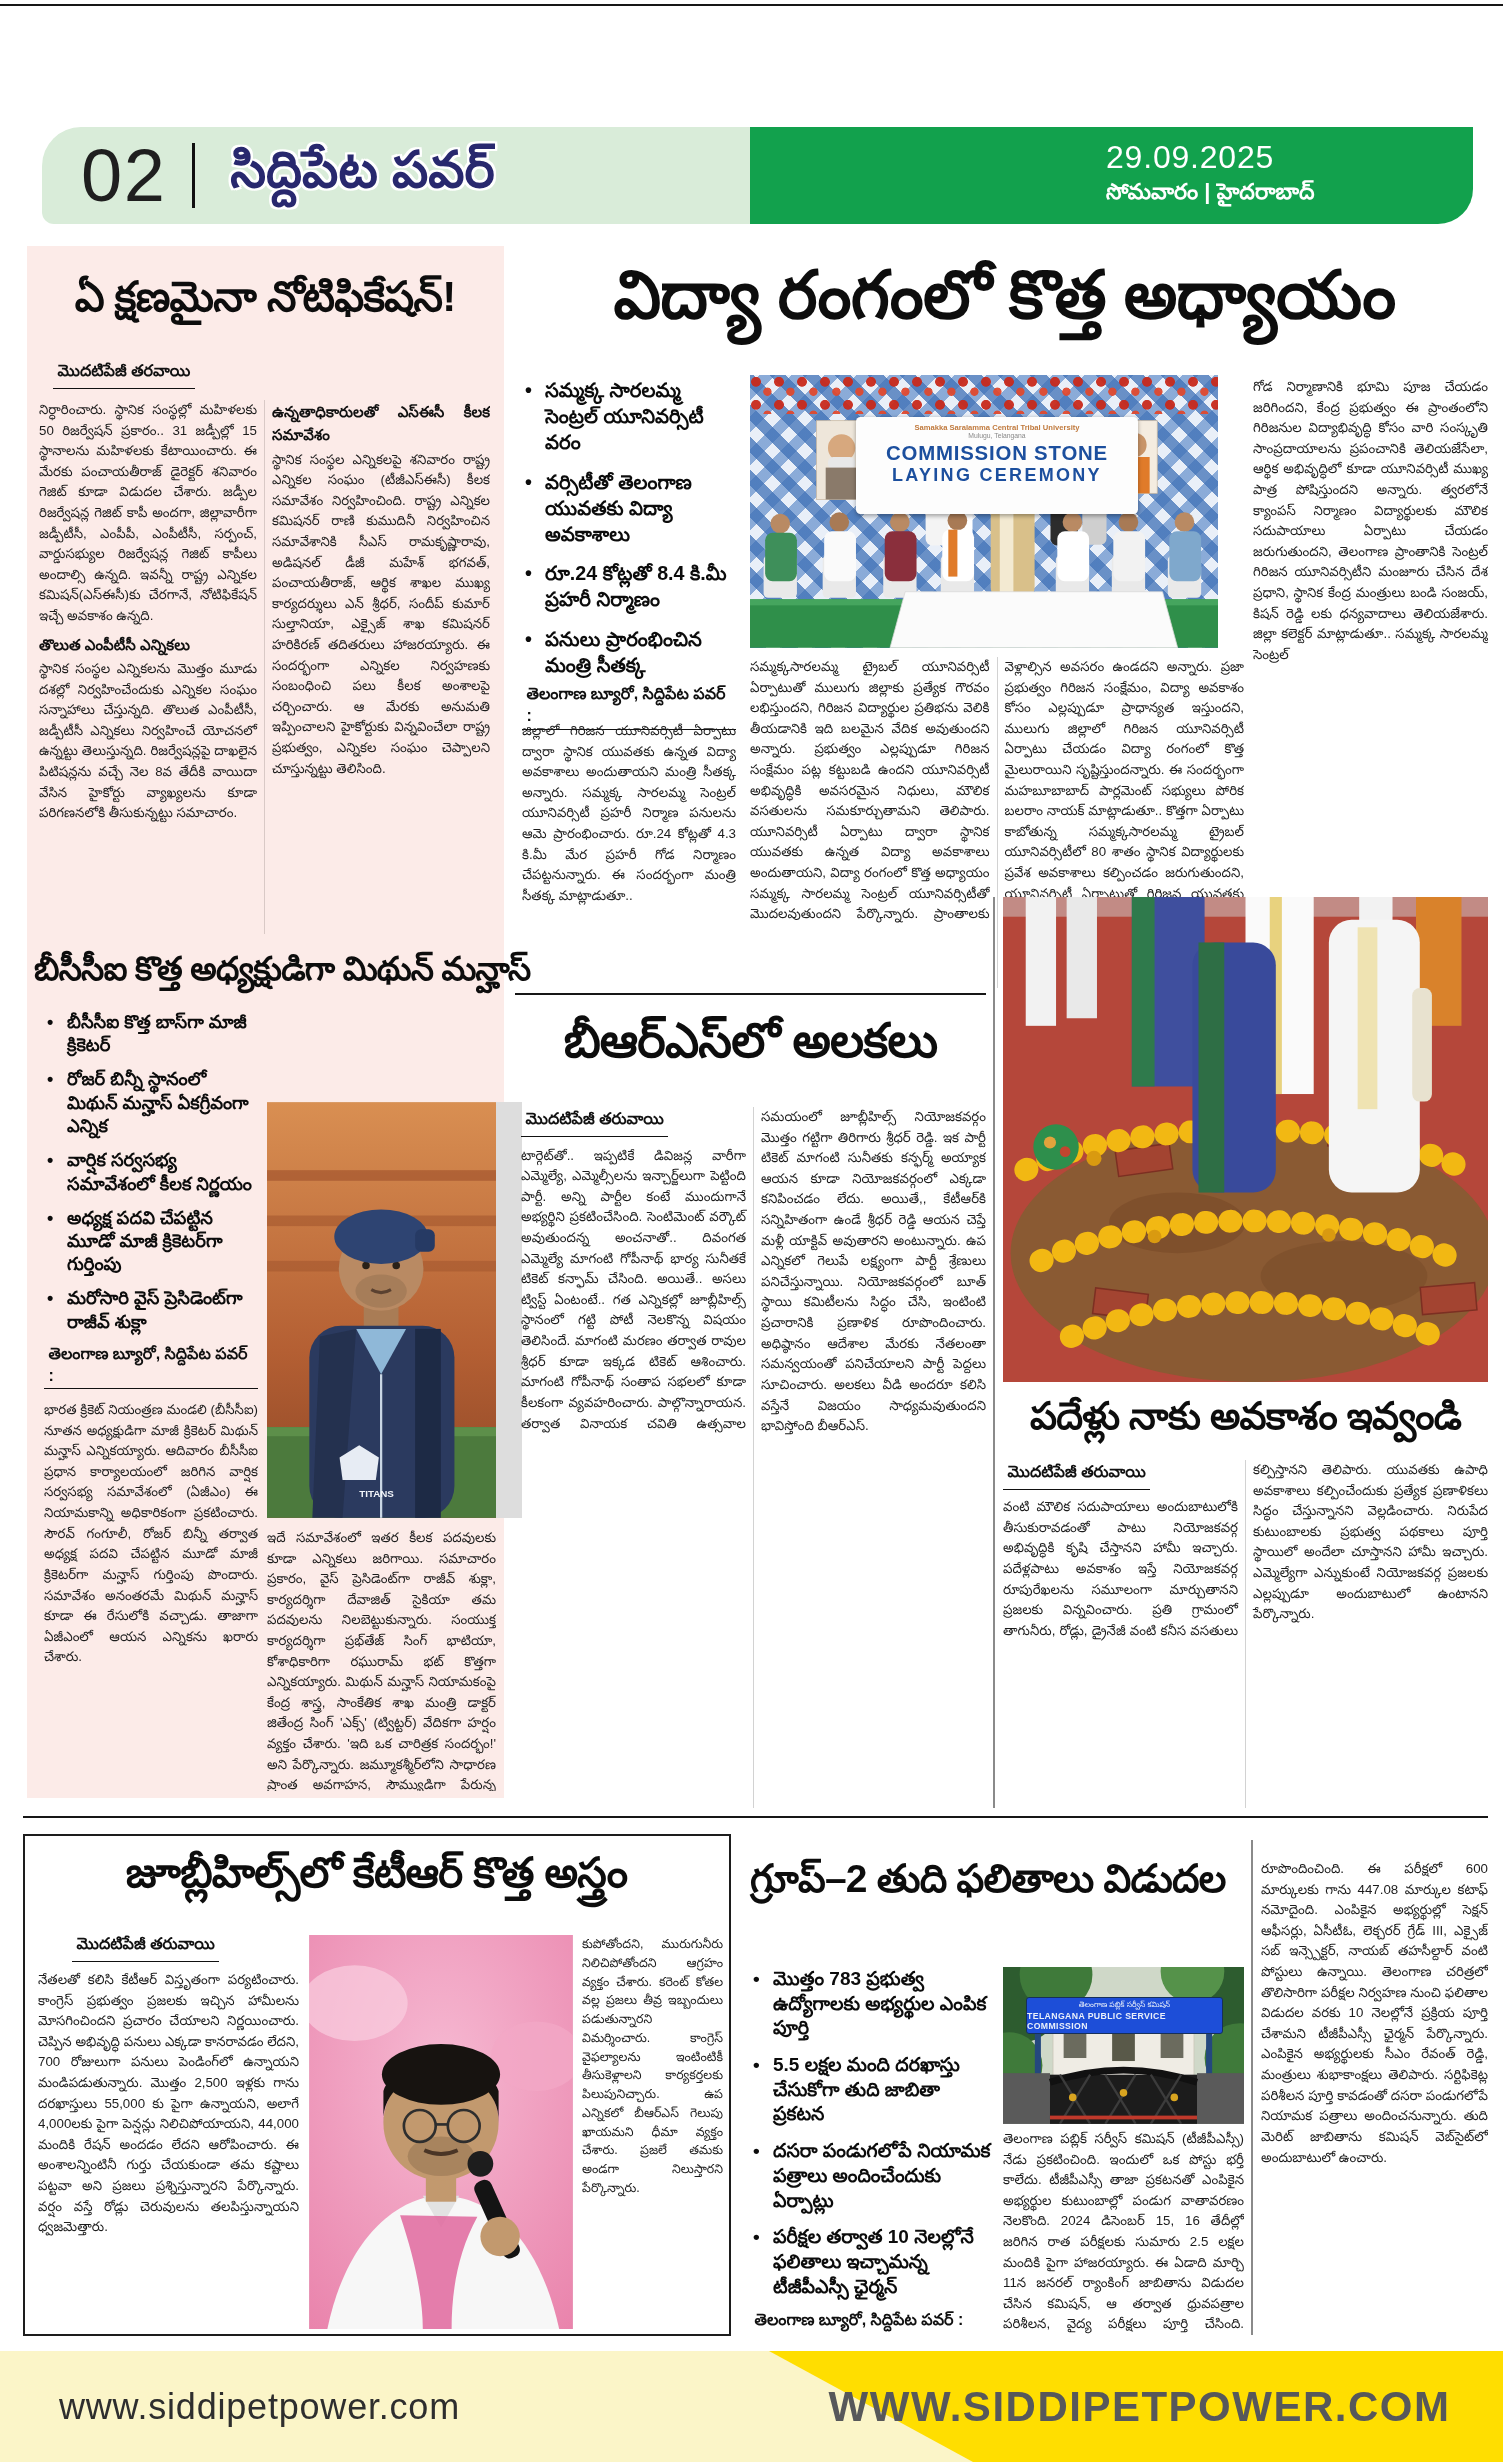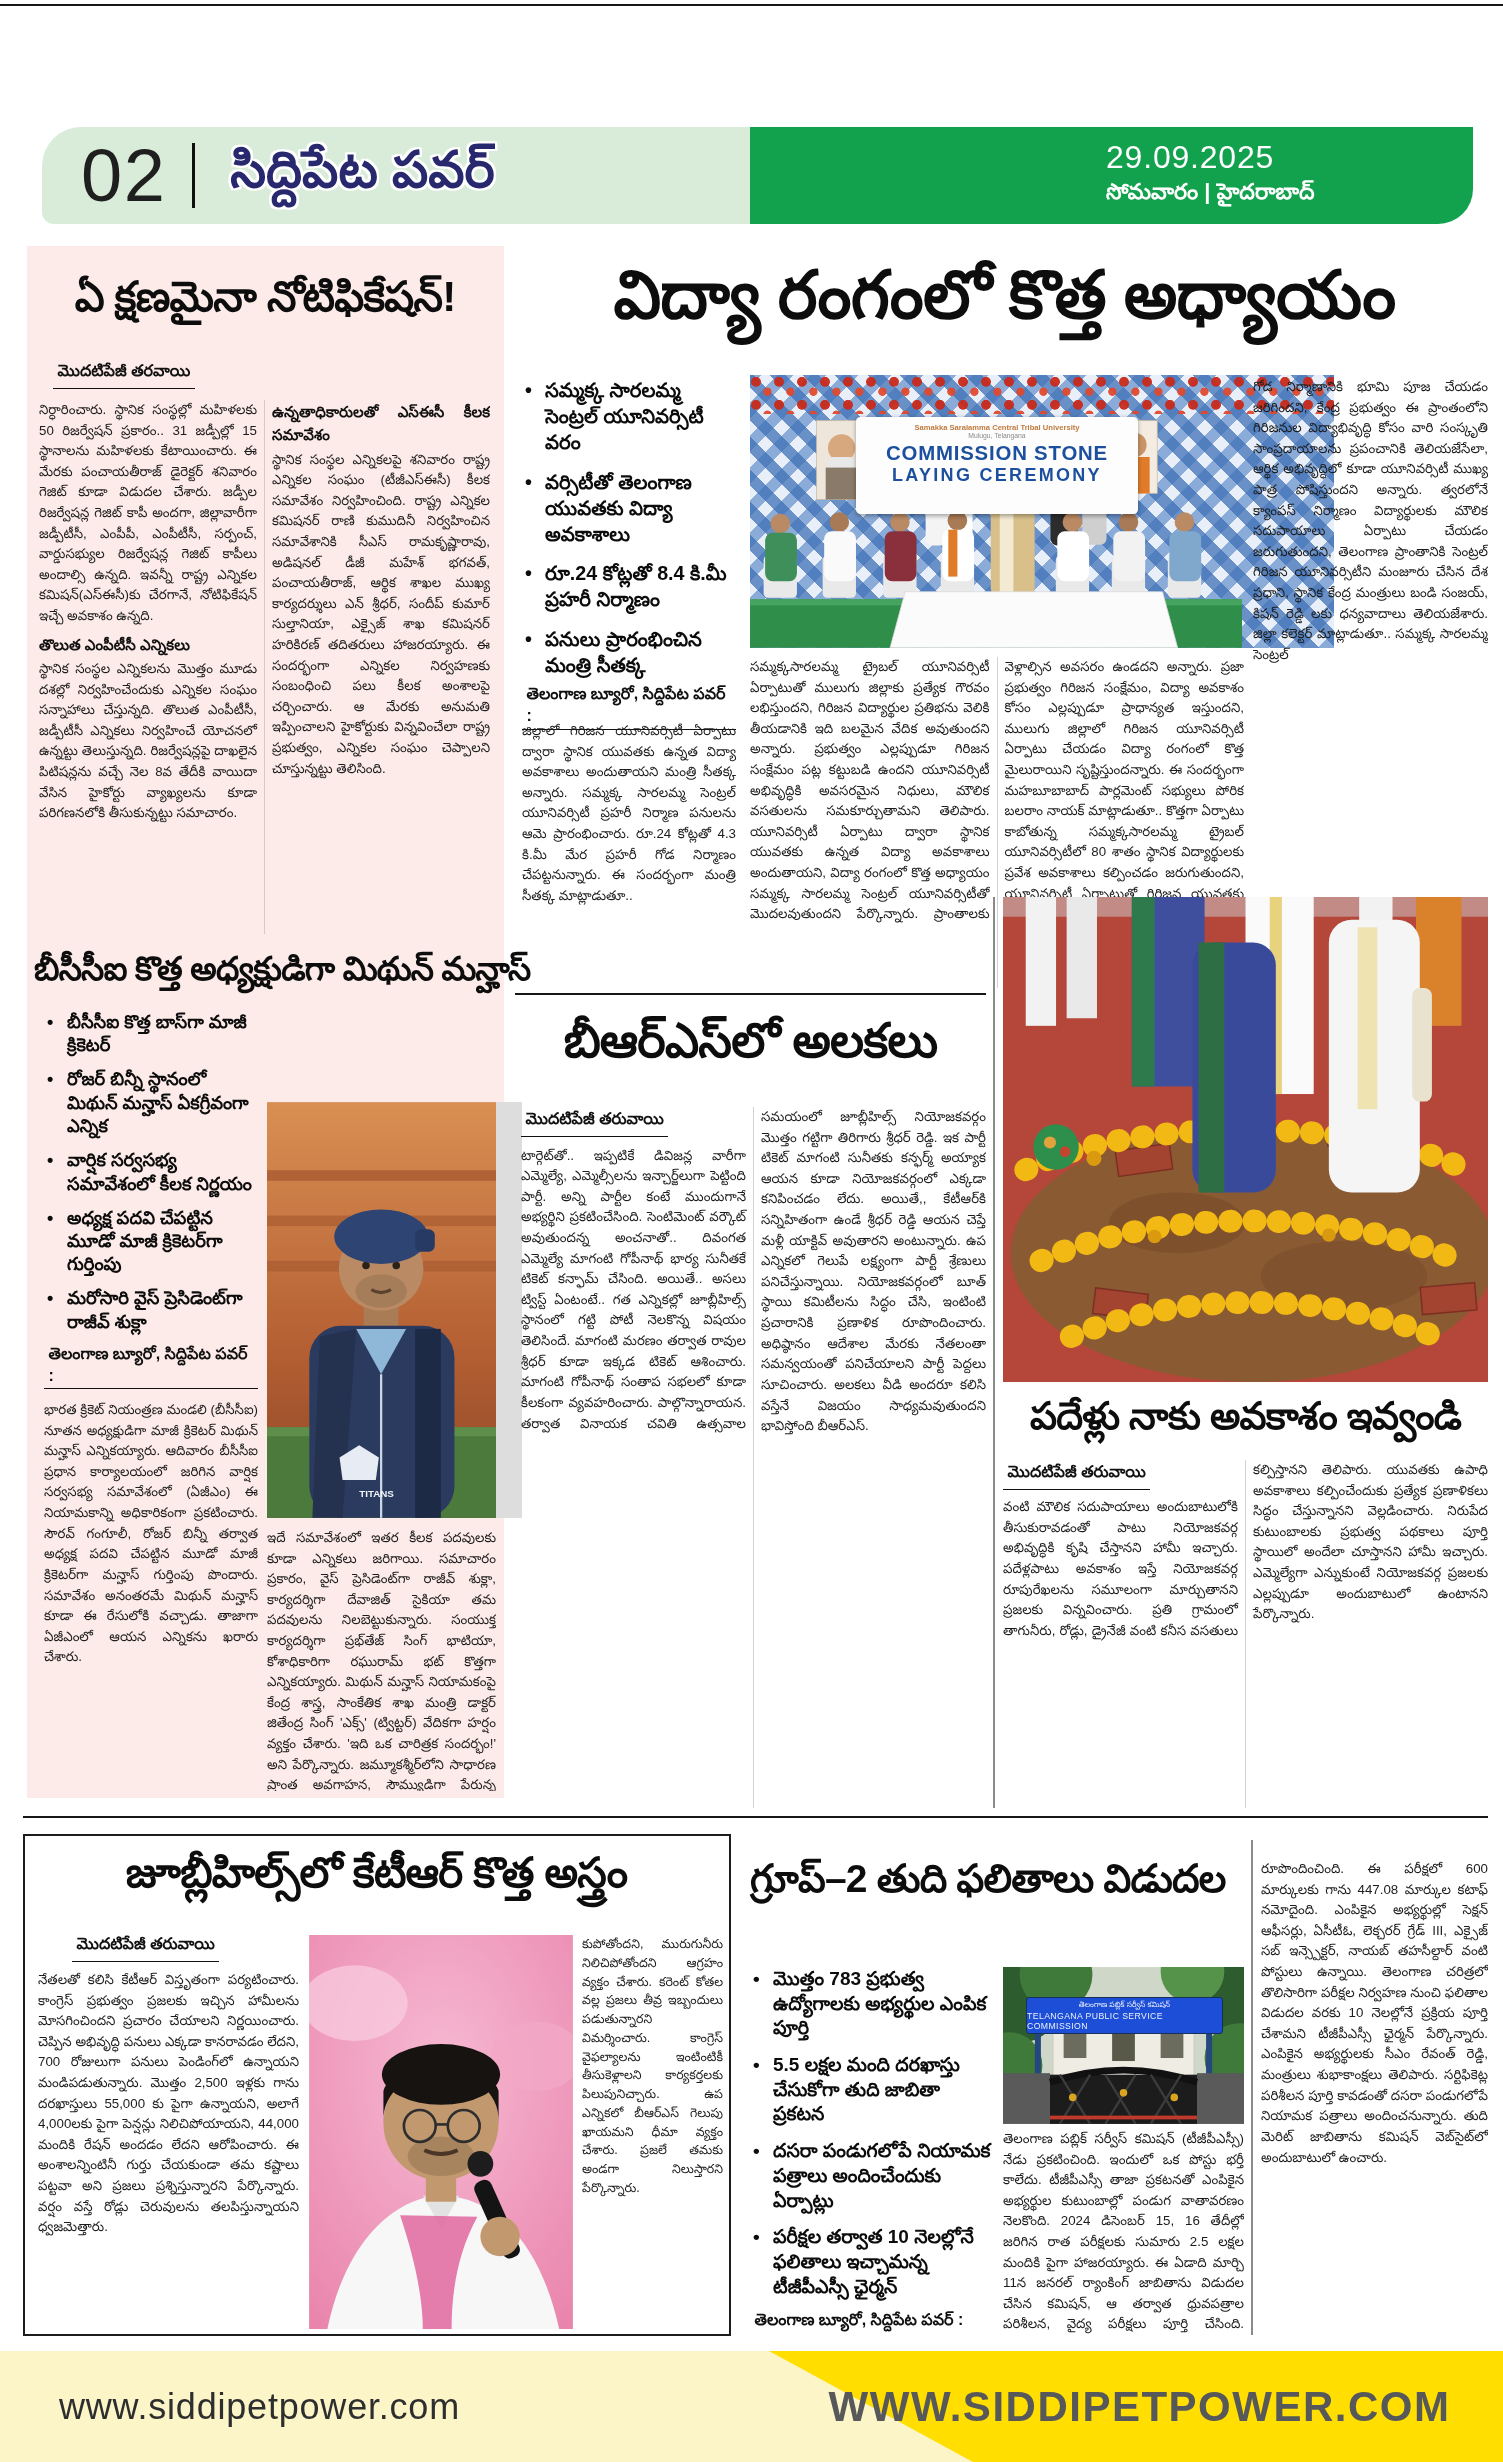--- a/index.html
+++ b/index.html
@@ -49,21 +49,21 @@
     background-size:23px 23px;opacity:.95;}
   #fnd-banner{position:absolute;left:106px;top:42px;width:282px;height:97px;background:#fdfdfd;border-radius:4.5px;
     box-shadow:0 1.5px 4.5px rgba(0,0,0,.35);text-align:center;padding-top:6px;box-sizing:border-box;}
   #fnd-banner .l0{font-size:7.6px;color:#c07a3e;font-weight:bold;}
   #fnd-banner .l00{font-size:6.8px;color:#8a8a8a;margin-bottom:3px;}
   #fnd-banner .l1{font-size:20.4px;font-weight:bold;color:#1c4f9e;letter-spacing:0.8px;}
   #fnd-banner .l2{font-size:18px;font-weight:bold;color:#1c4f9e;letter-spacing:2.3px;}
   #tspsc-sign{position:absolute;left:23px;top:30px;width:195px;height:35px;background:#1d4ed8;border:1.5px solid #16305a;border-radius:3px;
     display:flex;flex-direction:column;align-items:center;justify-content:center;color:#eaf0fa;}
   #tspsc-sign .t{font-size:7.6px;}
-  #tspsc-sign .e{font-size:8.7px;font-weight:normal;letter-spacing:0.4px;}
+  #tspsc-sign .e{font-size:8.7px;font-weight:bold;letter-spacing:0.4px;}
   #ktr-box{left:23px;top:1834px;width:708px;height:502px;border:2.3px solid #1d1d1d;box-sizing:border-box;background:#fff;}
 </style>
 </head>
 <body>
 
 <div id="paper">
 
   <div class="abs rule-h" style="left:0;top:3.8px;width:1503px;height:2.3px;"></div>
 
   <div class="abs" id="hdr-left">
@@ -97,21 +97,21 @@
     <li>సమ్మక్క సారలమ్మ సెంట్రల్ యూనివర్సిటీ వరం</li>
     <li>వర్సిటీతో తెలంగాణ యువతకు విద్యా అవకాశాలు</li>
     <li>రూ.24 కోట్లతో 8.4 కి.మీ ప్రహరీ నిర్మాణం</li>
     <li>పనులు ప్రారంభించిన మంత్రి సీతక్క</li>
   </ul>
   <div class="abs byline" style="left:522px;top:685px;width:214px;">
     <span>తెలంగాణ బ్యూరో, సిద్దిపేట పవర్ :</span>
   </div>
   <div class="abs body-text" style="left:522px;top:721px;width:214px;height:267px;">జిల్లాలో గిరిజన యూనివర్సిటీ ఏర్పాటు ద్వారా స్థానిక యువతకు ఉన్నత విద్యా అవకాశాలు అందుతాయని మంత్రి సీతక్క అన్నారు. సమ్మక్క సారలమ్మ సెంట్రల్ యూనివర్సిటీ ప్రహరీ నిర్మాణ పనులను ఆమె ప్రారంభించారు. రూ.24 కోట్లతో 4.3 కి.మీ మేర ప్రహరీ గోడ నిర్మాణం చేపట్టనున్నారు. ఈ సందర్భంగా మంత్రి సీతక్క మాట్లాడుతూ..</div>
 
-  <div class="abs photo" style="left:750px;top:375px;width:584px;height:273px;
+  <div class="abs photo" style="left:750px;top:375px;width:468px;height:273px;
               background:repeating-linear-gradient(45deg,rgba(62,112,182,.75) 0 11.4px,rgba(255,255,255,0) 11.4px 23px),
                          repeating-linear-gradient(-45deg,rgba(126,162,212,.9) 0 11.4px,#e9eff8 11.4px 23px);">
     <svg width="492" height="273" viewBox="0 0 650 360" style="position:absolute;left:0;top:0;">
 
       <rect x="0" y="296" width="650" height="64" fill="#2f8f4a"></rect>
       <rect x="0" y="296" width="650" height="8" fill="#45a55e"></rect>
 
       <g>
         <rect x="88" y="60" width="66" height="104" fill="#eee6da" stroke="#cbb9a2"></rect>
         <circle cx="121" cy="96" r="18" fill="#d7a87e"></circle>

